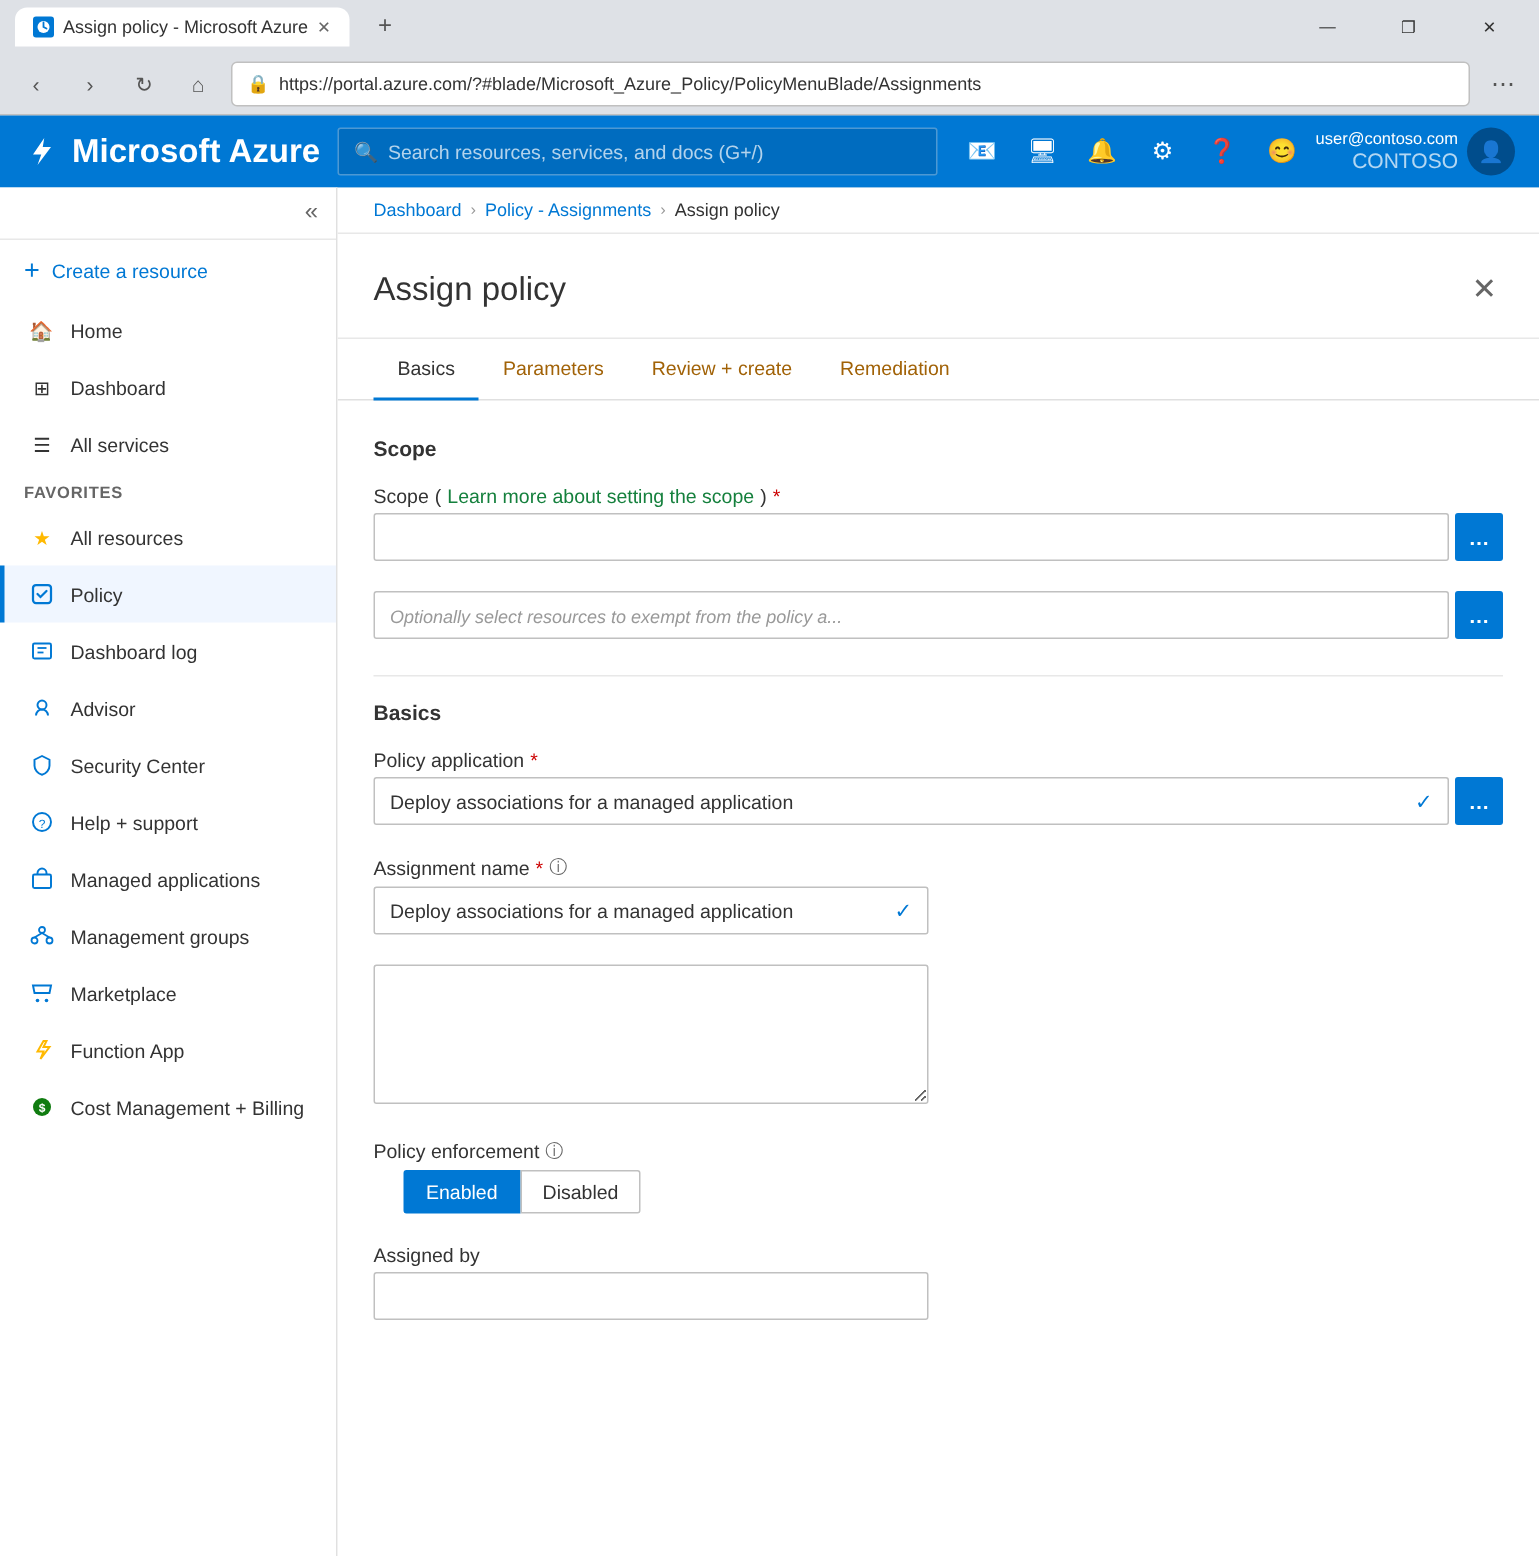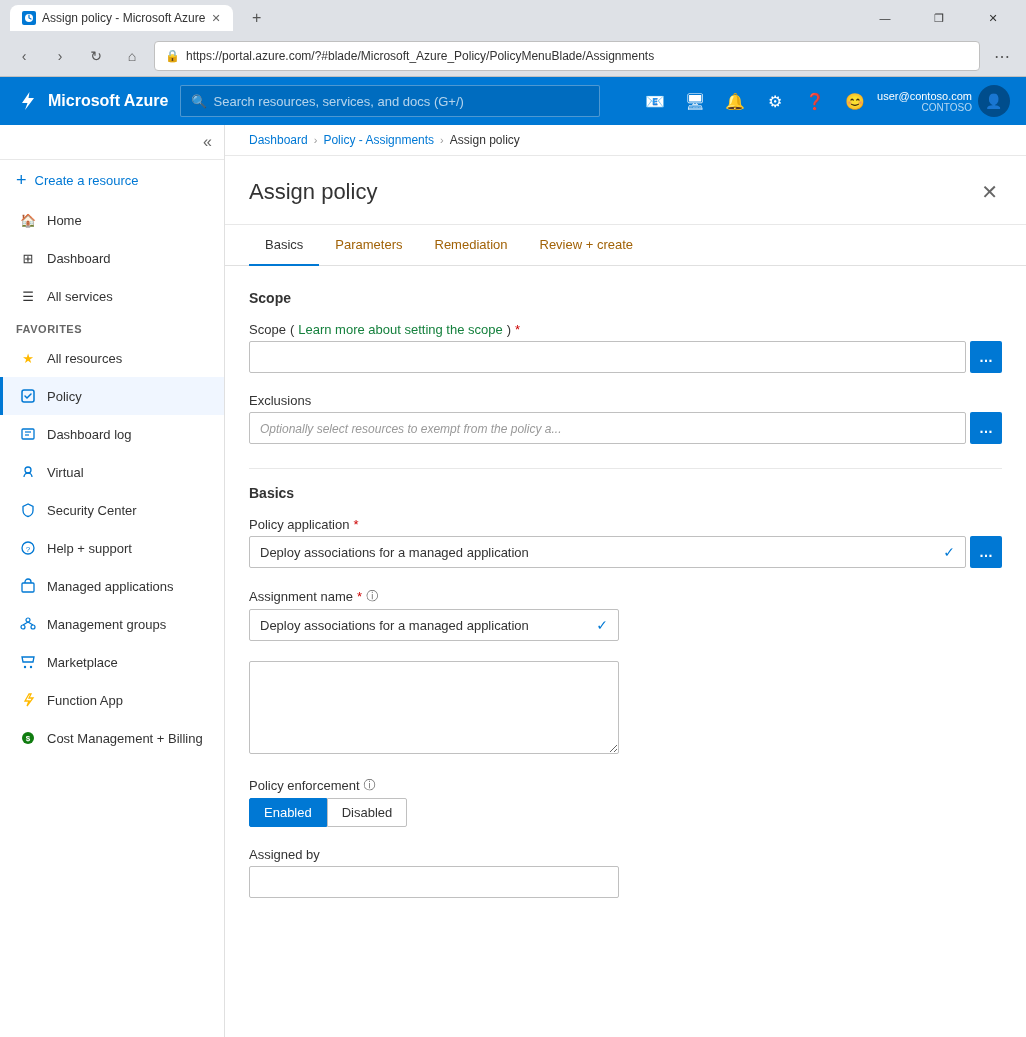--- a/index.html
+++ b/index.html
@@ -36,21 +36,21 @@
       padding: 4px 10px; font-size: 12px; color: #333; height: 30px;
     }
     .address-bar-icon { margin-right: 6px; color: #0078d4; font-size: 12px; }
     .menu-btn { width: 28px; height: 28px; border-radius: 50%; display: flex; align-items: center; justify-content: center; cursor: pointer; color: #555; font-size: 16px; }
 
     
     .azure-header {
       background: #0078d4; height: 48px;
       display: flex; align-items: center; padding: 0 16px; gap: 12px;
     }
-    .azure-logo { color: #fff; font-weight: 700; font-size: 16px; display: flex; align-items: center; gap: 8px; }
+    .azure-logo { color: #fff; font-weight: 700; font-size: 22px; display: flex; align-items: center; gap: 8px; }
     .azure-logo-icon { width: 24px; height: 24px; }
     .azure-search {
       flex: 1; max-width: 420px;
       background: #006cbf; border: 1px solid rgba(255,255,255,0.3); border-radius: 2px;
       display: flex; align-items: center; padding: 0 10px; height: 32px;
     }
     .azure-search input {
       background: transparent; border: none; color: #fff; font-size: 13px;
       outline: none; flex: 1; width: 100%;
     }
@@ -164,21 +164,21 @@
 
     
     .toggle-group { display: flex; align-items: center; gap: 0; }
     .toggle-option {
       padding: 6px 14px; border: 1px solid #c0c0c0; cursor: pointer;
       font-size: 13px; color: #333;
     }
     .toggle-option.active {
       background: #0078d4; color: #fff; border-color: #0078d4;
     }
-    .toggle-option:first-child { border-radius: 2px 0 0 2px; }
+    .toggle-option:first-child { border-radius: 2px 0 0 2px; margin-left: 20px; }
     .toggle-option:last-child { border-radius: 0 2px 2px 0; }
 
     
     .sidebar::-webkit-scrollbar { width: 6px; }
     .sidebar::-webkit-scrollbar-thumb { background: #c0c0c0; border-radius: 3px; }
     .panel::-webkit-scrollbar { width: 6px; }
     .panel::-webkit-scrollbar-thumb { background: #c0c0c0; border-radius: 3px; }
 
     
     .icon-blue { color: #0078d4; }
@@ -235,21 +235,21 @@
   <div class="azure-header-icons">
     <div class="azure-icon-btn">📧</div>
     <div class="azure-icon-btn">🖥</div>
     <div class="azure-icon-btn">🔔</div>
     <div class="azure-icon-btn">⚙</div>
     <div class="azure-icon-btn">❓</div>
     <div class="azure-icon-btn">😊</div>
     <div class="azure-user">
       <div style="text-align:right;">
         <div style="font-size:11px;">user@contoso.com</div>
-        <div style="font-size:10px;color:rgba(255,255,255,0.7);">CONTOSO</div>
+        <div style="font-size:14px;color:rgba(255,255,255,0.7);">CONTOSO</div>
       </div>
       <div class="azure-avatar">👤</div>
     </div>
   </div>
 </div>
 
 <div class="main-layout">
 
   <div class="sidebar">
     <div class="sidebar-collapse">
@@ -295,21 +295,21 @@
       </div>
       <span>Dashboard log</span>
     </div>
     <div class="sidebar-item">
       <div class="sidebar-item-icon">
         <svg width="16" height="16" viewBox="0 0 16 16">
             <circle cx="8" cy="6" r="3" fill="none" stroke="#0078d4" stroke-width="1.3"></circle>
             <path d="M4 13c0-2.2 1.8-4 4-4s4 1.8 4 4" stroke="#0078d4" stroke-width="1.3" fill="none"></path>
           </svg>
       </div>
-      <span>Virtual</span>
+      <span>Advisor</span>
     </div>
     <div class="sidebar-item">
       <div class="sidebar-item-icon">
         <svg width="16" height="16" viewBox="0 0 16 16">
             <path d="M8 2L3 4.5v4c0 2.8 2.2 5.4 5 6 2.8-.6 5-3.2 5-6v-4L8 2z" fill="none" stroke="#0078d4" stroke-width="1.3"></path>
           </svg>
       </div>
       <span>Security Center</span>
     </div>
     <div class="sidebar-item">
@@ -388,24 +388,24 @@
       </div>
 
       <div class="tabs">
         <div class="tab active">
           <span>Basics</span>
         </div>
         <div class="tab">
           <span>Parameters</span>
         </div>
         <div class="tab">
+          <span>Review + create</span>
+        </div>
+        <div class="tab">
           <span>Remediation</span>
-        </div>
-        <div class="tab">
-          <span>Review + create</span>
         </div>
       </div>
 
       <div class="form-content">
 
         <div class="form-section-title">Scope</div>
 
         <div class="form-group">
           <div class="form-label">
             <span>Scope</span>
@@ -414,23 +414,20 @@
               <span>)</span>
             <span class="required">*</span>
           </div>
           <div class="input-with-btn">
             <input class="form-input" type="text" value="" style="">
             <button class="input-btn">…</button>
           </div>
         </div>
 
         <div class="form-group">
-          <div class="form-label">
-            <span>Exclusions</span>
-          </div>
           <div class="input-with-btn">
             <input class="form-input" type="text" placeholder="Optionally select resources to exempt from the policy a..." style="">
             <button class="input-btn">…</button>
           </div>
         </div>
 
         <div style="margin: 24px 0 16px; border-top: 1px solid #e8e8e8;"></div>
 
         <div class="form-section-title">Basics</div>
 

